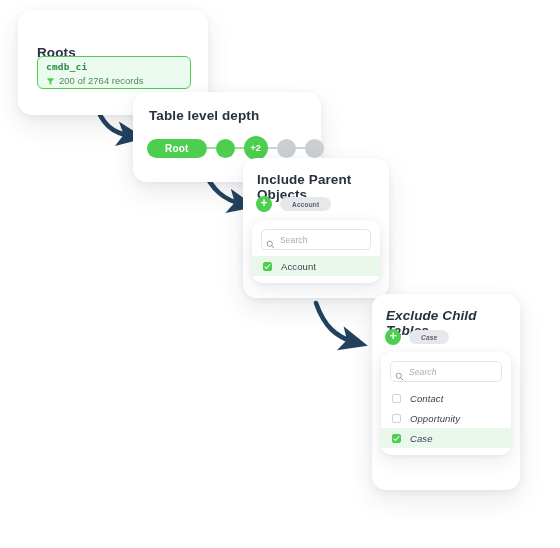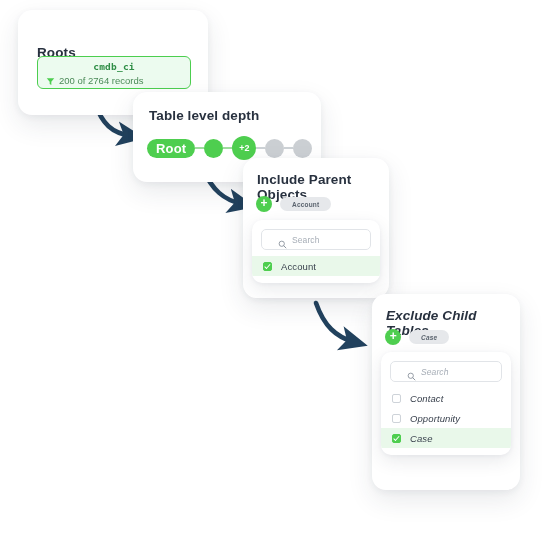--- a/index.html
+++ b/index.html
@@ -53,21 +53,20 @@
     position: absolute;
     left: 19px;
     top: 46px;
     width: 154px;
     height: 33px;
     box-sizing: border-box;
     background: #ecfbef;
     border: 1.4px solid #4cce4f;
     border-radius: 6px;
     padding: 4px 8px 0 8px;
-    text-align: center;
   }
   .root-chip-name {
     font-family: "DejaVu Sans Mono", monospace;
     font-size: 9.5px;
     font-weight: 700;
     color: #2f8e46;
     letter-spacing: 0.2px;
     line-height: 12px;
   }
   .root-chip-meta {
@@ -103,26 +102,26 @@
     left: 14px;
     top: 44px;
     display: flex;
     align-items: center;
   }
   .step-pill {
     height: 19px;
     border-radius: 10px;
     background: #4ece4f;
     color: #ffffff;
-    font-size: 13px;
+    font-size: 10px;
     font-weight: 700;
     display: flex;
     align-items: center;
     justify-content: center;
-    padding: 0 9px;
+    padding: 0 18px;
     letter-spacing: 0.2px;
   }
   .step-dot {
     width: 19px;
     height: 19px;
     border-radius: 50%;
     background: #4ece4f;
     flex: 0 0 auto;
   }
   .step-dot.big {
@@ -217,21 +216,21 @@
   #child-card .panel  { top: 58px; }
   .search-box {
     margin: 0 9px 6px 9px;
     height: 21px;
     box-sizing: border-box;
     border: 1px solid #e1e4e8;
     border-radius: 5px;
     display: flex;
     align-items: center;
     gap: 5px;
-    padding: 0 16px;
+    padding: 0 4px;
     background: #ffffff;
     cursor: text;
   }
   .search-icon { width: 9px; height: 9px; flex: 0 0 auto; }
   .search-text {
     font-size: 8.5px;
     color: #a6adb6;
     letter-spacing: 0.1px;
   }
   .opt-row {

